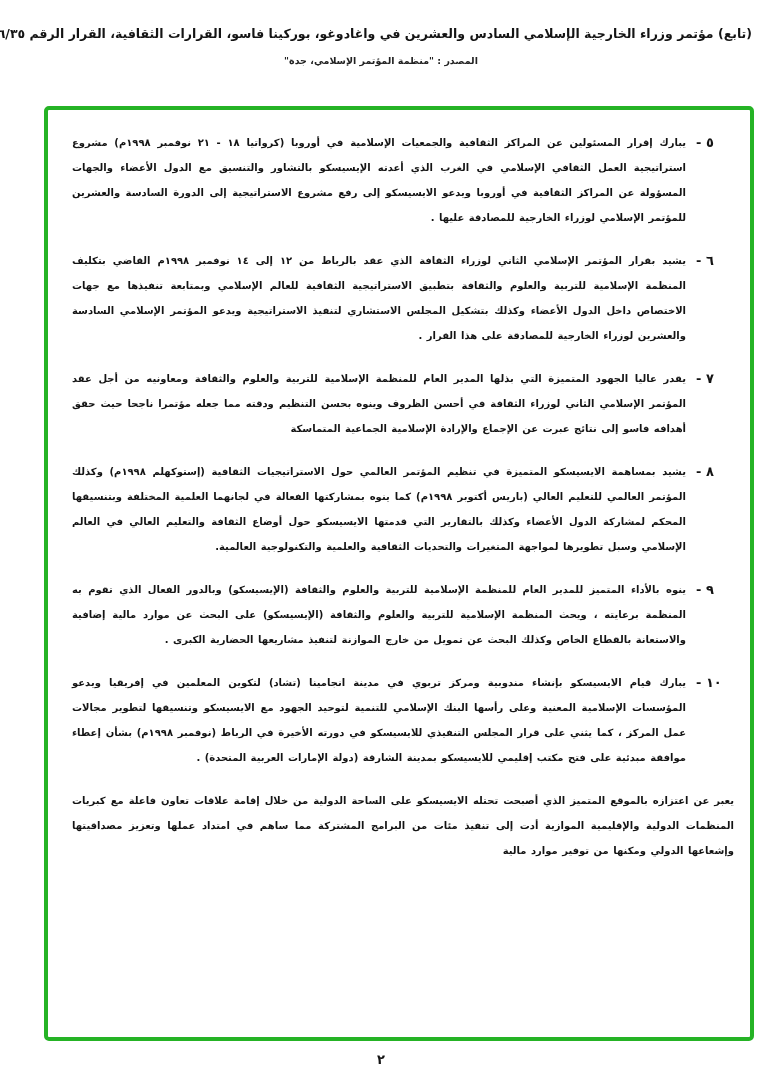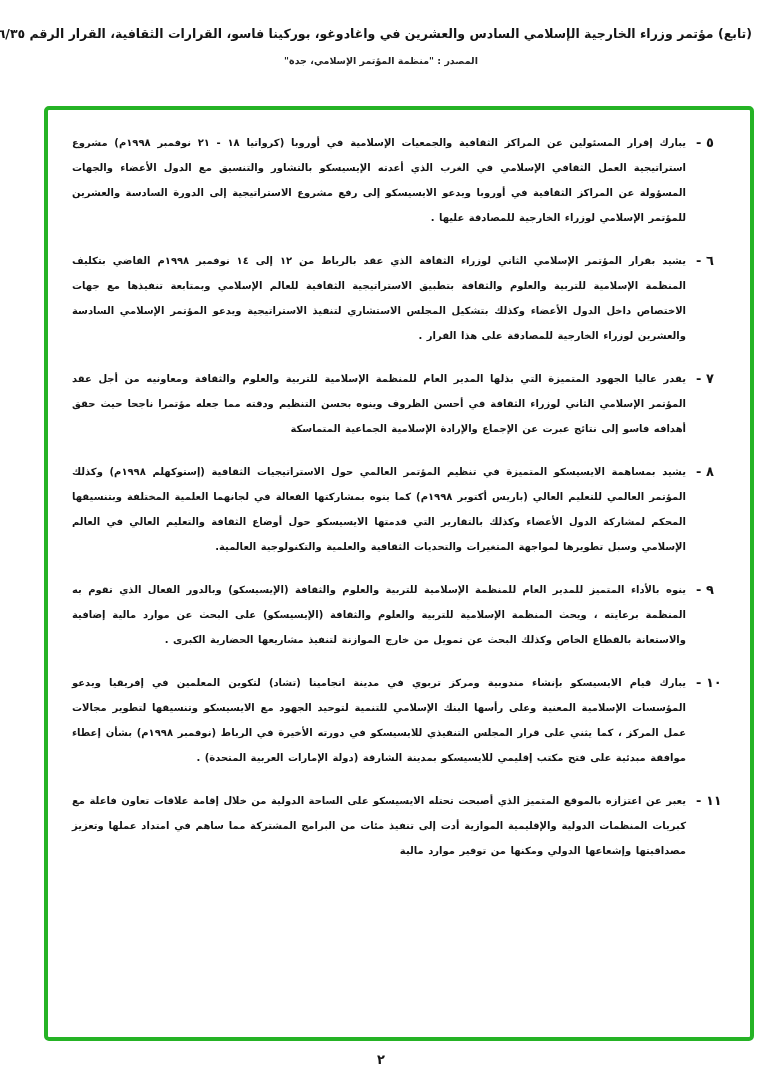--- a/index.html
+++ b/index.html
@@ -114,20 +114,19 @@
       <div class="item-num">٩ -</div>
       <div class="item-text">ينوه بالأداء المتميز للمدير العام للمنظمة الإسلامية للتربية والعلوم والثقافة (الإيسيسكو) وبالدور الفعال الذي تقوم به المنظمة برعايته ، ويحث المنظمة الإسلامية للتربية والعلوم والثقافة (الإيسيسكو) على البحث عن موارد مالية إضافية والاستعانة بالقطاع الخاص وكذلك البحث عن تمويل من خارج الموازنة لتنفيذ مشاريعها الحضارية الكبرى .</div>
     </div>
 
     <div class="resolution-item">
       <div class="item-num">١٠ -</div>
       <div class="item-text">يبارك قيام الايسيسكو بإنشاء مندوبية ومركز تربوي في مدينة انجامينا (تشاد) لتكوين المعلمين في إفريقيا ويدعو المؤسسات الإسلامية المعنية وعلى رأسها البنك الإسلامي للتنمية لتوحيد الجهود مع الايسيسكو وتنسيقها لتطوير مجالات عمل المركز ، كما يثني على قرار المجلس التنفيذي للايسيسكو في دورته الأخيرة في الرباط (نوفمبر ١٩٩٨م) بشأن إعطاء موافقة مبدئية على فتح مكتب إقليمي للايسيسكو بمدينة الشارقة (دولة الإمارات العربية المتحدة) .</div>
     </div>
 
     <div class="resolution-item">
-      <div class="item-num">١١ -</div>
       <div class="item-text">يعبر عن اعتزازه بالموقع المتميز الذي أصبحت تحتله الايسيسكو على الساحة الدولية من خلال إقامة علاقات تعاون فاعلة مع كبريات المنظمات الدولية والإقليمية الموازية أدت إلى تنفيذ مئات من البرامج المشتركة مما ساهم في امتداد عملها وتعزيز مصداقيتها وإشعاعها الدولي ومكنها من توفير موارد مالية</div>
     </div>
 
   </div>
 </div>
 
 <div class="page-number">٢</div>
 
 </body></html>

